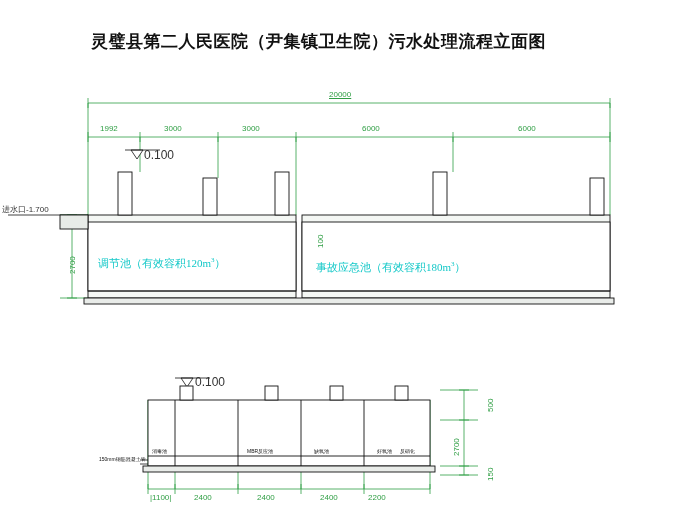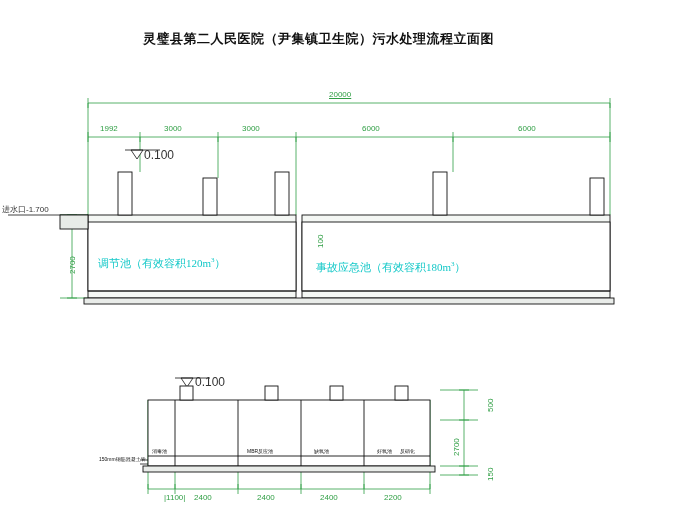--- a/index.html
+++ b/index.html
@@ -9,21 +9,21 @@
     font-family:"Liberation Sans", sans-serif;
     overflow:hidden;
     position:relative;
   }
   #canvas{position:absolute;left:0;top:0;width:695px;height:519px;}
   .title{
     position:absolute;
     left:0;top:30px;width:637px;
     text-align:center;
     font-family:"Liberation Serif", serif;
-    font-size:13px;
+    font-size:17px;
     font-weight:bold;
     color:#111111;
     letter-spacing:0.5px;
   }
   .lbl{
     position:absolute;
     font-size:8px;
     color:#111111;
     white-space:nowrap;
     font-family:"Liberation Sans", sans-serif;
@@ -197,21 +197,21 @@
 
 <div class="lbl dim big" style="left:195px;top:375px;">0.100</div>
 <div class="lbl tiny" style="left:99px;top:456px;">150mm钢筋混凝土管</div>
 
 <div class="lbl tiny" style="left:152px;top:448px;">消毒池</div>
 <div class="lbl tiny" style="left:247px;top:448px;">MBR反应池</div>
 <div class="lbl tiny" style="left:314px;top:448px;">缺氧池</div>
 <div class="lbl tiny" style="left:377px;top:448px;">好氧池</div>
 <div class="lbl tiny" style="left:400px;top:448px;">反硝化</div>
 
-<div class="lbl green" style="left:164px;top:493px;">|<span>1100</span>|</div>
+<div class="lbl green" style="left:150px;top:493px;">|<span>1100</span>|</div>
 <div class="lbl green" style="left:194px;top:493px;">2400</div>
 <div class="lbl green" style="left:257px;top:493px;">2400</div>
 <div class="lbl green" style="left:320px;top:493px;">2400</div>
-<div class="lbl green" style="left:384px;top:493px;text-align:center;">2200</div>
+<div class="lbl green" style="left:368px;top:493px;text-align:center;">2200</div>
 
 <div class="lbl green v" style="left:486px;top:412px;">500</div>
 <div class="lbl green v" style="left:452px;top:456px;">2700</div>
 <div class="lbl green v" style="left:486px;top:481px;">150</div>
 
 </body></html>

